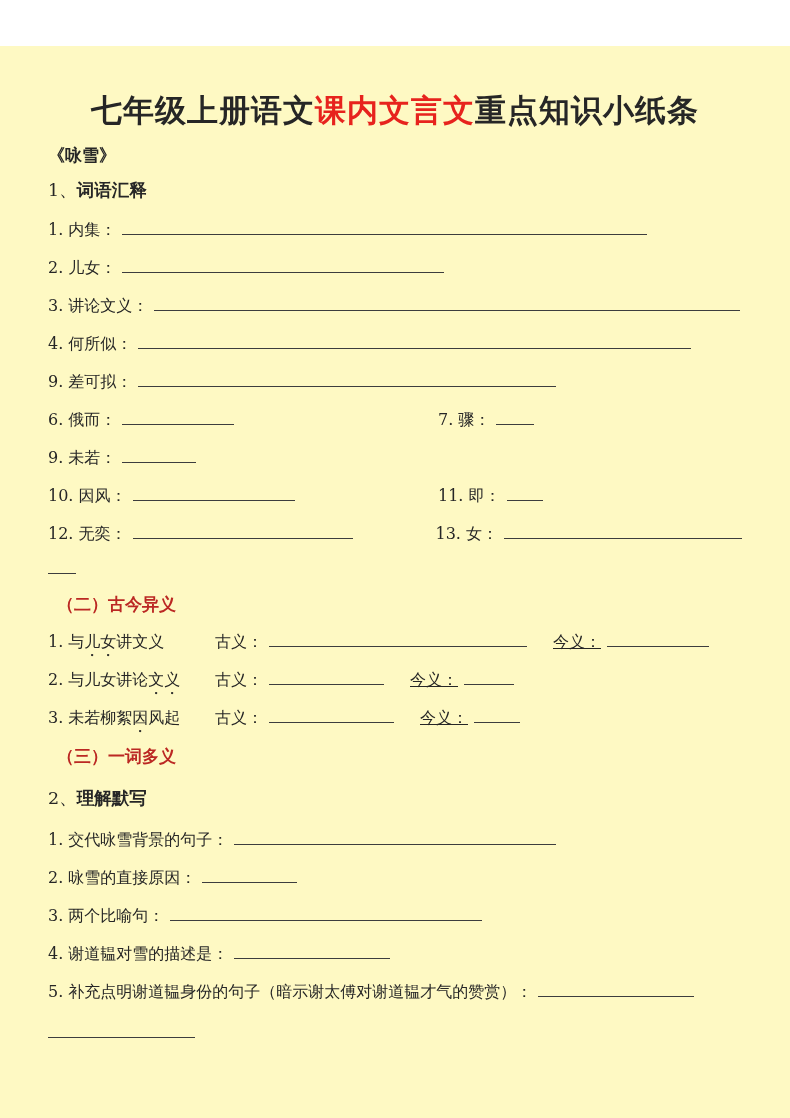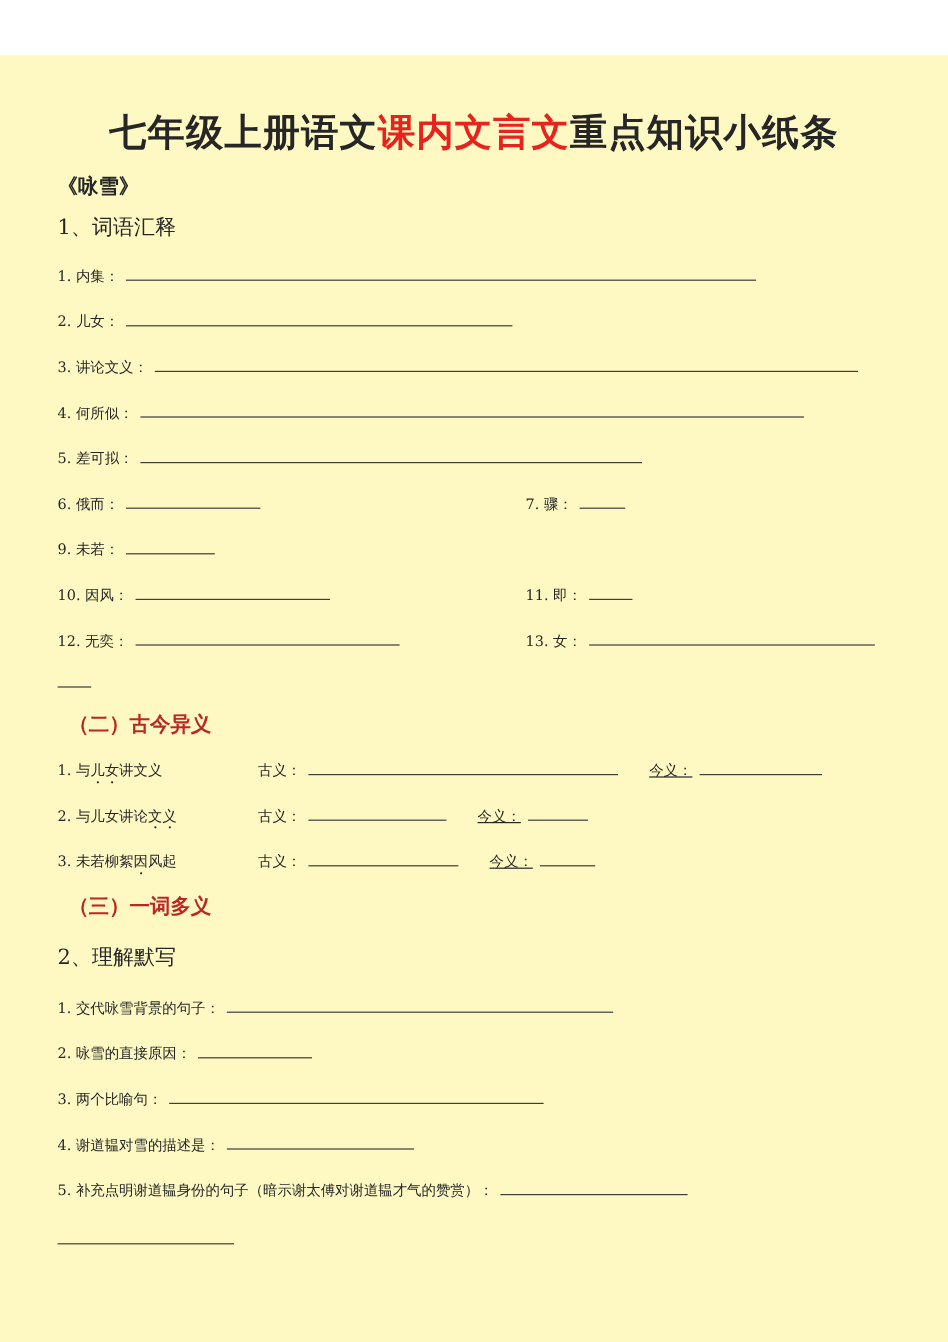--- a/index.html
+++ b/index.html
@@ -27,32 +27,32 @@
     font-size:17px;
     font-weight:700;
     margin:0 0 8px 0;
   }
   .sec-heading {
     font-size:17.5px;
     margin:8px 0 6px 0;
     height:30px; line-height:30px;
   }
   .sec-heading .num { font-weight:400; }
-  .sec-heading .txt { font-weight:400; }
+  .sec-heading .txt { font-weight:700; }
   .red-heading {
     color:var(--heading-red,#bb2823);
     font-weight:700;
     font-size:17px;
     padding-left:9px;
     height:34px; line-height:34px;
     margin:2px 0;
   }
   .line {
     height:38px; line-height:38px;
-    font-size:12px;
+    font-size:16px;
     white-space:nowrap;
   }
   .line.short { height:32px; line-height:32px; }
   .blank {
     display:inline-block;
     border-bottom:1.4px solid #3d3d3d;
     margin-left:6px;
   }
   .cols { display:flex; }
   .col-l { width:390px; }
@@ -75,21 +75,21 @@
 
   <div class="subtitle">《咏雪》</div>
 
   <div class="sec-heading"><span class="num">1、</span><span class="txt">词语汇释</span></div>
 
 
   <div class="line"><span>1. 内集：</span><span class="blank" style="width:525px"></span></div>
   <div class="line"><span>2. 儿女：</span><span class="blank" style="width:322px"></span></div>
   <div class="line"><span>3. 讲论文义：</span><span class="blank" style="width:586px"></span></div>
   <div class="line"><span>4. 何所似：</span><span class="blank" style="width:553px"></span></div>
-  <div class="line"><span>5. 差可拟：</span><span class="blank" style="width:418px"></span></div>
+  <div class="line"><span>9. 差可拟：</span><span class="blank" style="width:418px"></span></div>
 
   <div class="line cols">
     <div class="col-l"><span>6. 俄而：</span><span class="blank" style="width:112px"></span></div>
     <div class="col-r"><span>7. 骤：</span><span class="blank" style="width:38px"></span></div>
   </div>
   <div class="line cols">
     <div class="col-r"><span>9. 未若：</span><span class="blank" style="width:74px"></span></div>
   </div>
   <div class="line cols">
     <div class="col-l"><span>10. 因风：</span><span class="blank" style="width:162px"></span></div>

